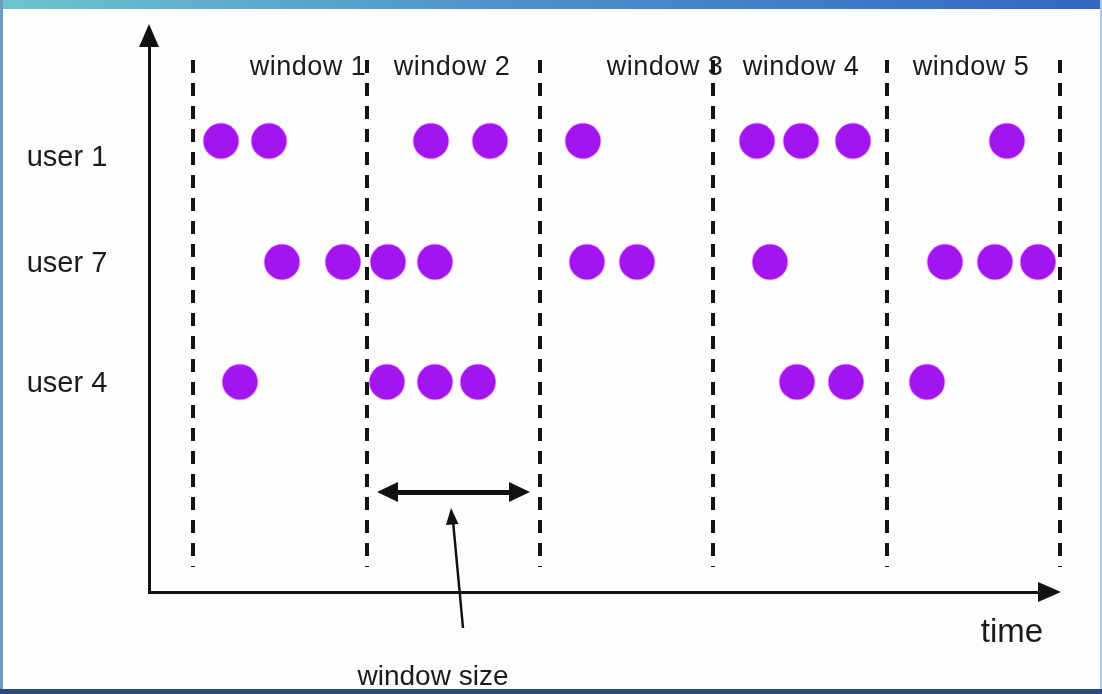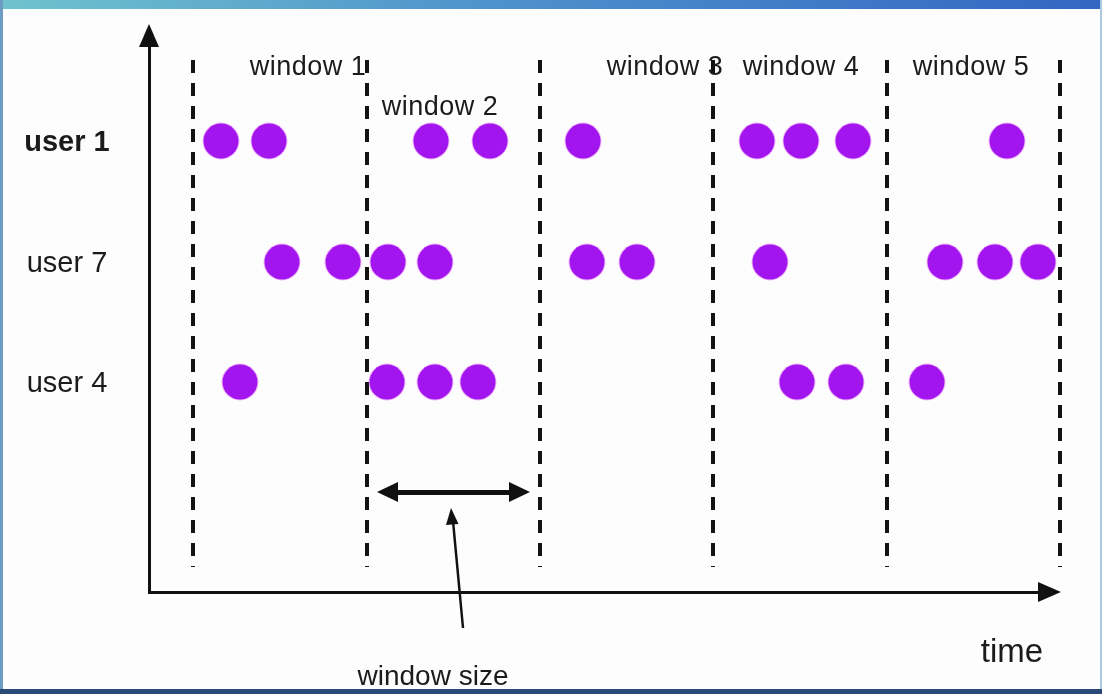--- a/index.html
+++ b/index.html
@@ -42,21 +42,21 @@
   .dbl-head-left{position:absolute;left:377px;top:482px;width:0;height:0;
     border-top:10px solid transparent;border-bottom:10px solid transparent;border-right:21px solid #111;}
   .dbl-head-right{position:absolute;left:509px;top:482px;width:0;height:0;
     border-top:10px solid transparent;border-bottom:10px solid transparent;border-left:21px solid #111;}
 
   .ann{position:absolute;left:0;top:0;pointer-events:none;}
 
   .wsize-label{position:absolute;left:433px;top:667px;transform:translate(-50%,-50%);
     font-size:28px;white-space:nowrap;margin-top:9px;}
   .time-label{position:absolute;left:1012px;top:631px;transform:translate(-50%,-50%);
-    font-size:33px;white-space:nowrap;margin-top:20px;}
+    font-size:33px;white-space:nowrap;}
   .watermark{position:absolute;left:1001px;top:663px;transform:translate(-50%,-50%);
     font-size:19px;color:#6f6f6f;white-space:nowrap;
     text-shadow:0 0 2px #fff,0 0 2px #fff;}
 </style>
 </head>
 <body>
 
 <div class="frame" id="frame" style="--dot: #a315ef;">
   <div class="topbar" id="topbar" style="background: linear-gradient(90deg, rgb(111, 195, 205) 0%, rgb(78, 146, 204) 45%, rgb(51, 102, 194) 100%);"></div>
   <div class="edge-left"></div>
@@ -70,27 +70,27 @@
   <div id="boundaries">
       <div class="boundary" style="left: 191px;"></div>
       <div class="boundary" style="left: 365px;"></div>
       <div class="boundary" style="left: 538px;"></div>
       <div class="boundary" style="left: 711px;"></div>
       <div class="boundary" style="left: 885px;"></div>
       <div class="boundary" style="left: 1058px;"></div>
     </div>
   <div id="winLabels">
       <div class="win-label" style="left: 280px; margin-left: 28px;">window 1</div>
-      <div class="win-label" style="left: 440px; margin-top: 40px;">window 2</div>
+      <div class="win-label" style="left: 452px;">window 2</div>
       <div class="win-label" style="left: 629px; margin-left: 36px;">window 3</div>
       <div class="win-label" style="left: 801px;">window 4</div>
       <div class="win-label" style="left: 971px;">window 5</div>
     </div>
   <div id="userLabels">
-      <div class="user-label" style="top: 141px; font-weight: bold;">user 1</div>
+      <div class="user-label" style="top: 156px;">user 1</div>
       <div class="user-label" style="top: 262px;">user 7</div>
       <div class="user-label" style="top: 382px;">user 4</div>
     </div>
   <div id="dots">
       <div class="dot" style="left: 221px; top: 141px;"></div>
       <div class="dot" style="left: 269px; top: 141px;"></div>
       <div class="dot" style="left: 431px; top: 141px;"></div>
       <div class="dot" style="left: 490px; top: 141px;"></div>
       <div class="dot" style="left: 583px; top: 141px;"></div>
       <div class="dot" style="left: 757px; top: 141px;"></div>

